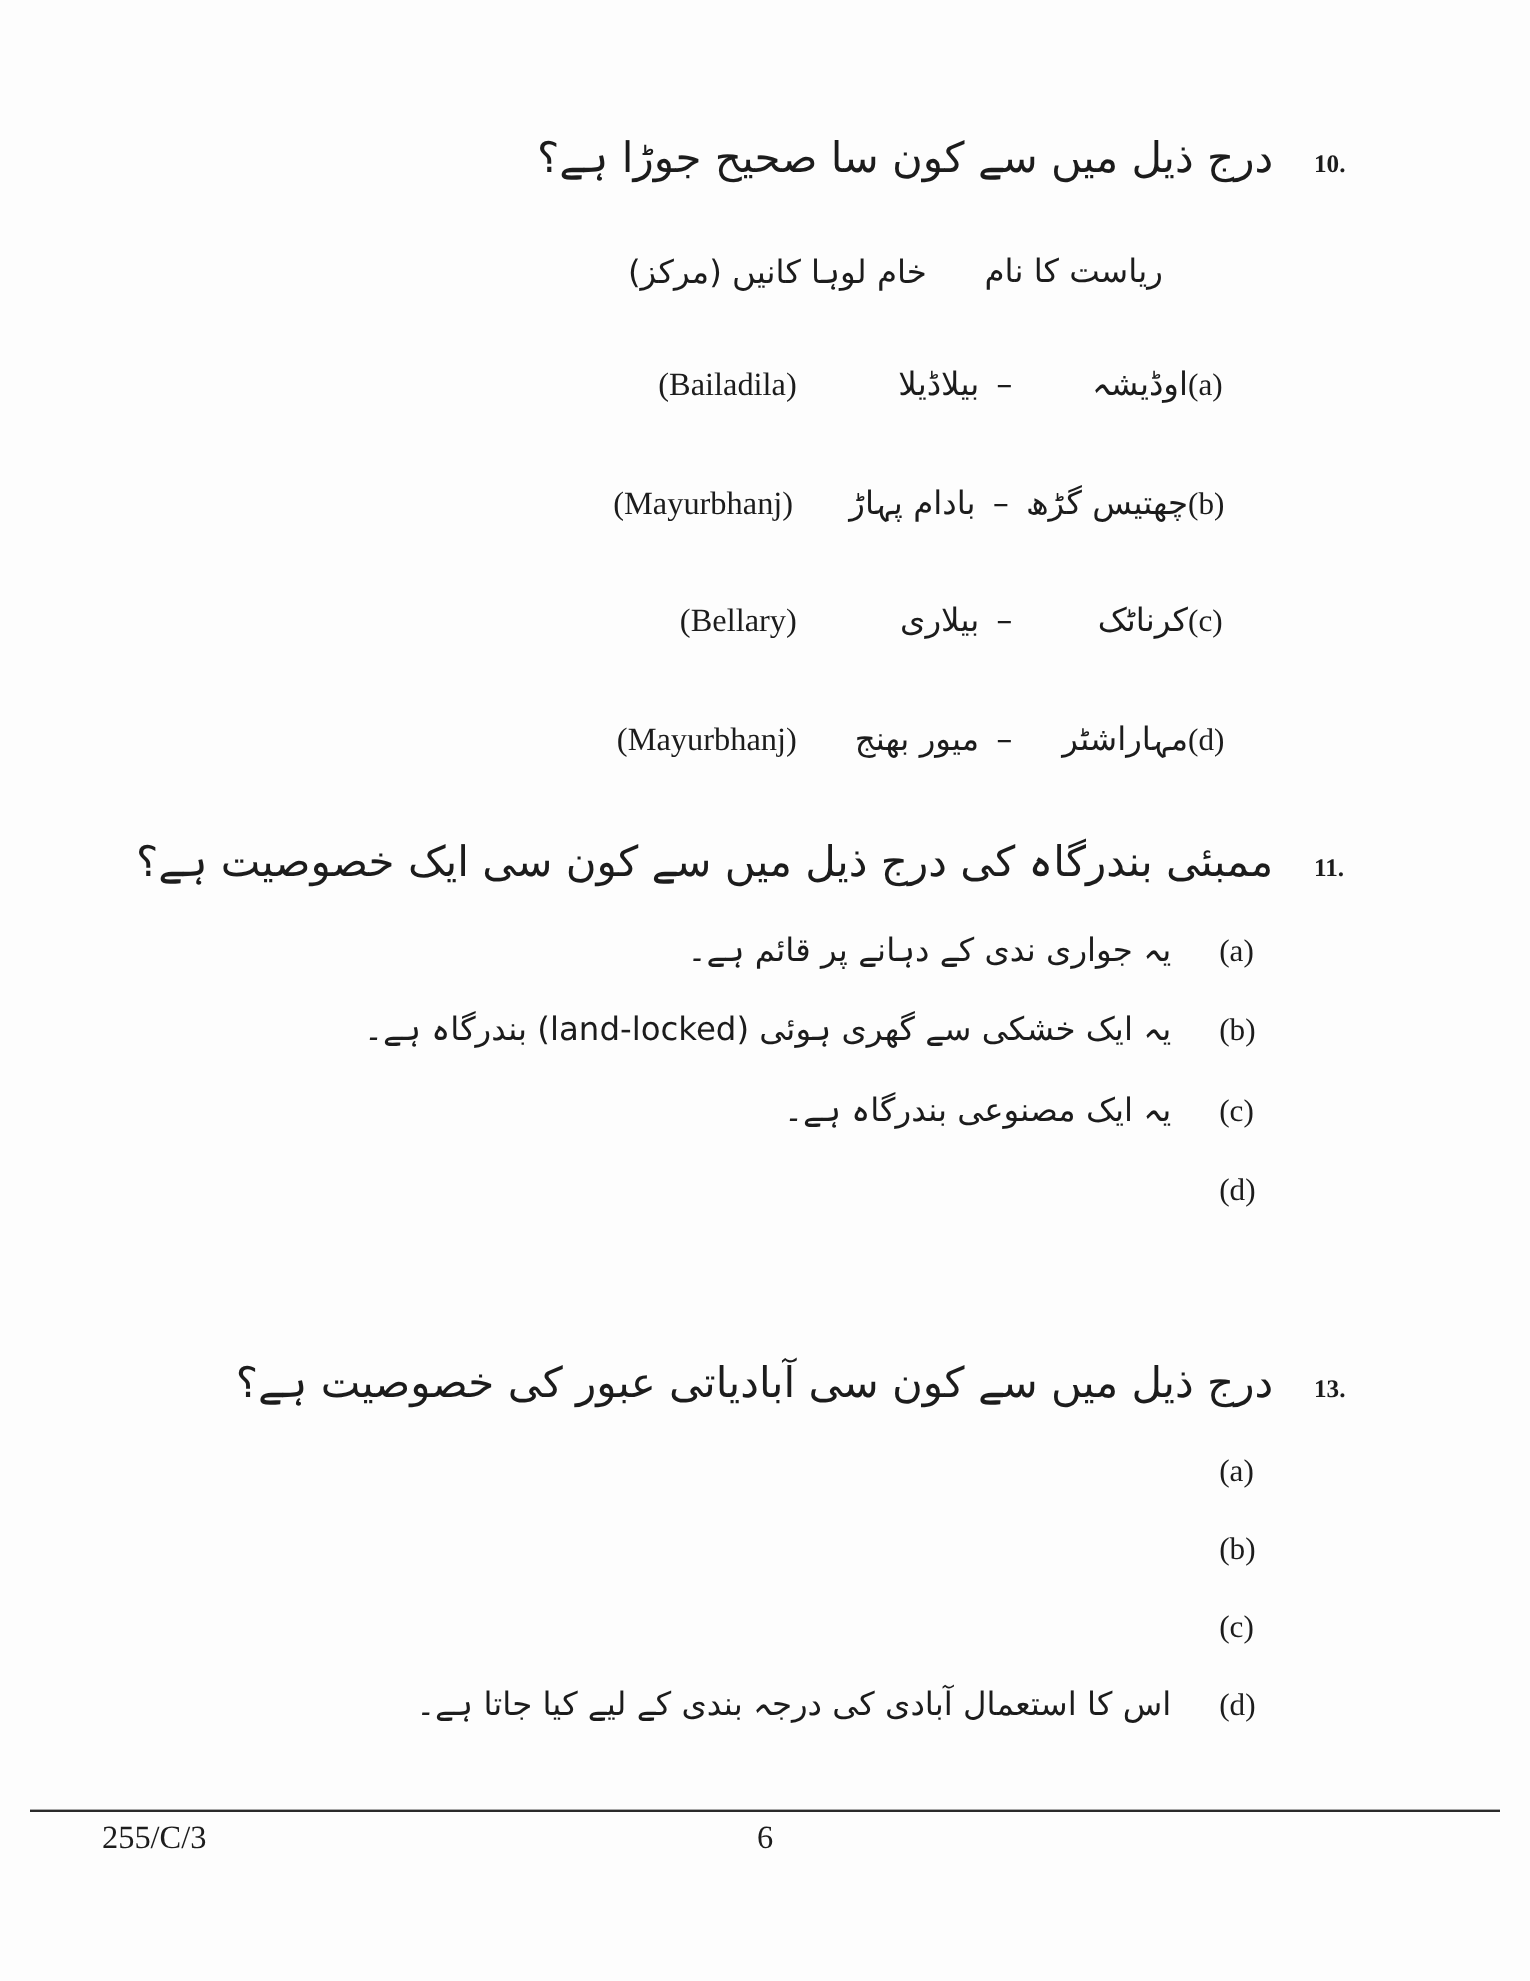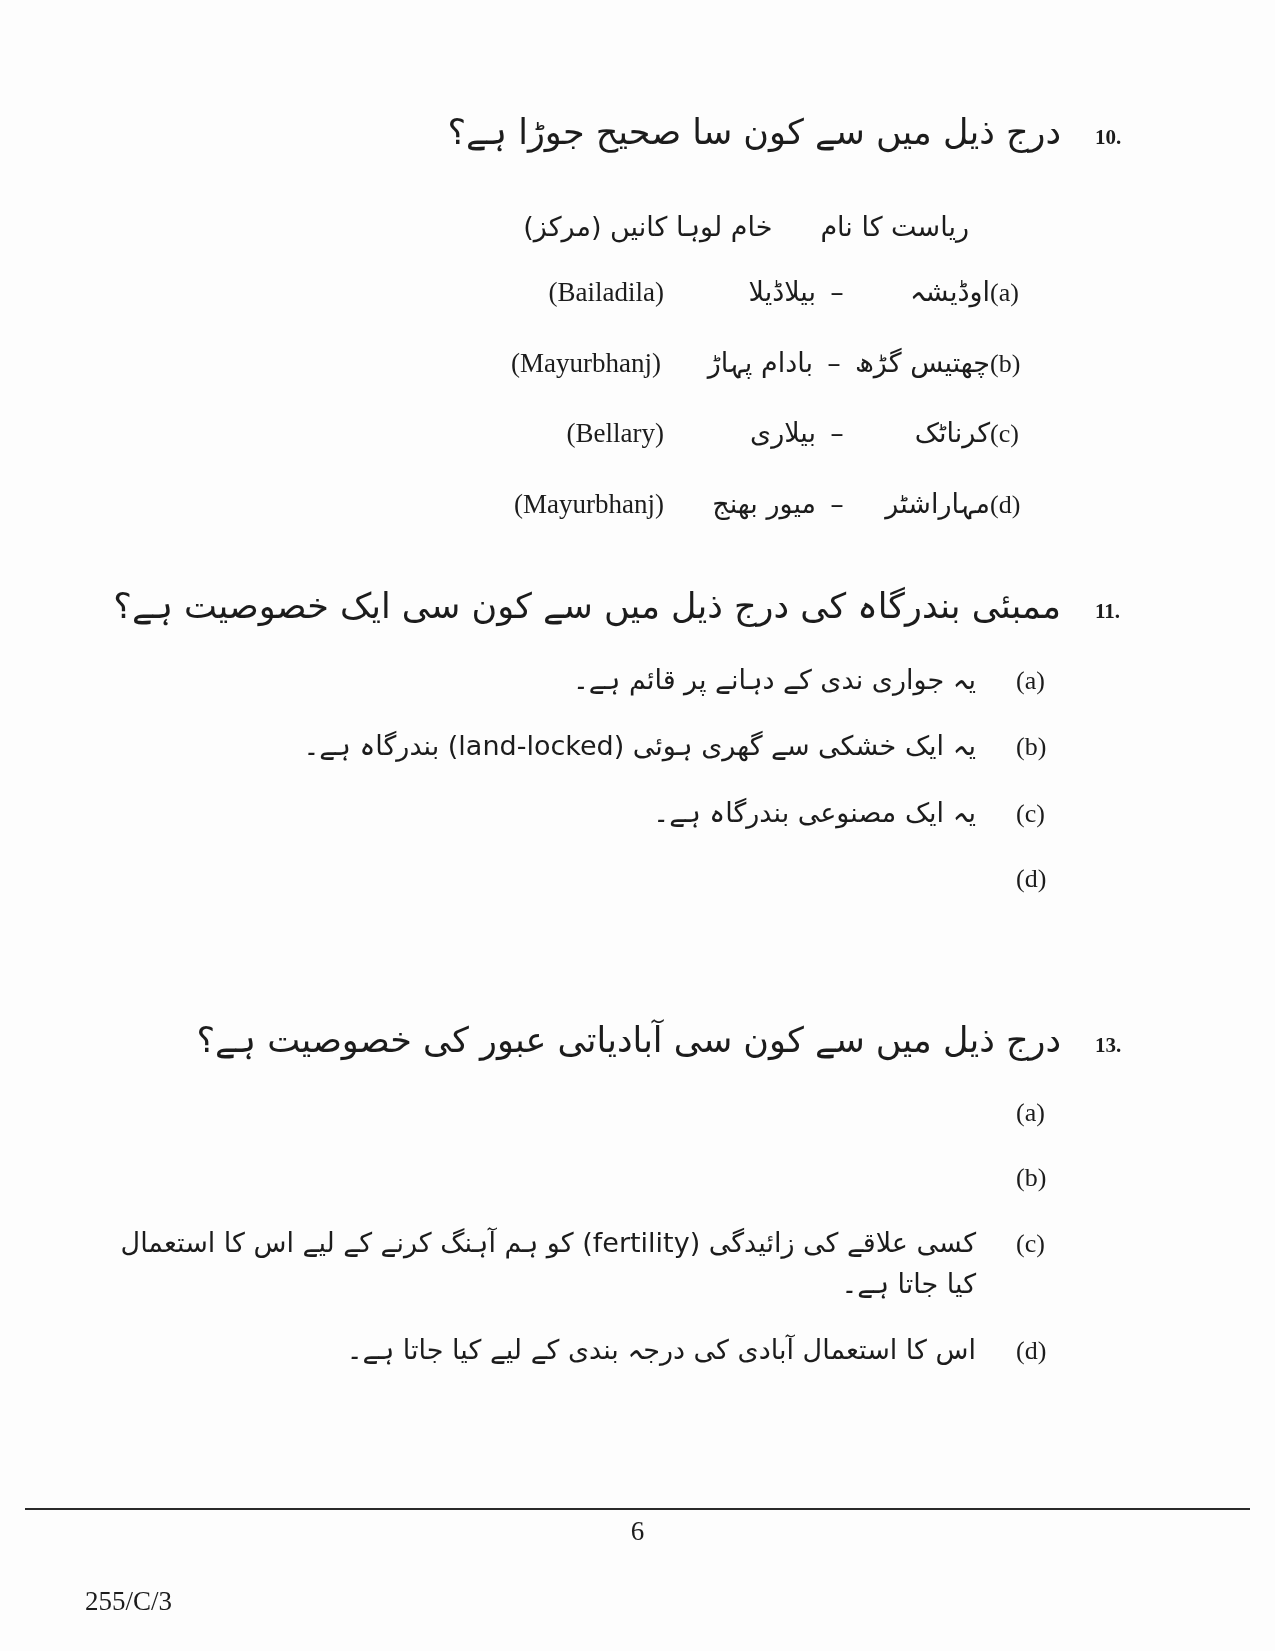--- a/index.html
+++ b/index.html
@@ -67,21 +67,21 @@
     direction: rtl;
     align-items: baseline;
     padding-right: 85px;
     margin-top: 30px;
     font-size: 27px;
     line-height: 1.5;
   }
   .match-row .opt-label { min-width: 72px; }
   .match-row .state-col { min-width: 132px; }
   .match-row .dash-col  { min-width: 42px; text-align: center; }
-  .match-row .mine-col  { min-width: 152px; }
+  .match-row .mine-col  { min-width: 152px; margin-top: 28px; }
   .match-row .english-col {
     min-width: 250px;
     text-align: right;
     font-size: 27px;
   }
   
   .opt-row {
     display: flex;
     direction: rtl;
     align-items: baseline;
@@ -104,21 +104,21 @@
   .footer-rule {
     position: absolute;
     left: 25px;
     right: 25px;
     top: 1508px;
     border-top: 2px solid #2a2a2a;
   }
   .footer-code {
     position: absolute;
     left: 85px;
-    top: 1586px;
+    top: 1516px;
     font-family: "Liberation Serif", serif;
     font-size: 27px;
   }
   .footer-page {
     position: absolute;
     left: 50%;
     transform: translateX(-50%);
     top: 1516px;
     font-family: "Liberation Serif", serif;
     font-size: 27px;
@@ -204,21 +204,20 @@
       </div>
 
       <div class="opt-row">
         <span class="opt-label">(a)</span>
       </div>
       <div class="opt-row">
         <span class="opt-label">(b)</span>
       </div>
       <div class="opt-row">
         <span class="opt-label">(c)</span>
-        <span class="urdu" dir="rtl">کسی علاقے کی زائیدگی (fertility) کو ہم آہنگ کرنے کے لیے اس کا استعمال کیا جاتا ہے۔</span>
       </div>
       <div class="opt-row">
         <span class="opt-label">(d)</span>
         <span class="urdu" dir="rtl">اس کا استعمال آبادی کی درجہ بندی کے لیے کیا جاتا ہے۔</span>
       </div>
     </section>
 
   </div>
 
   <div class="footer-rule"></div>

